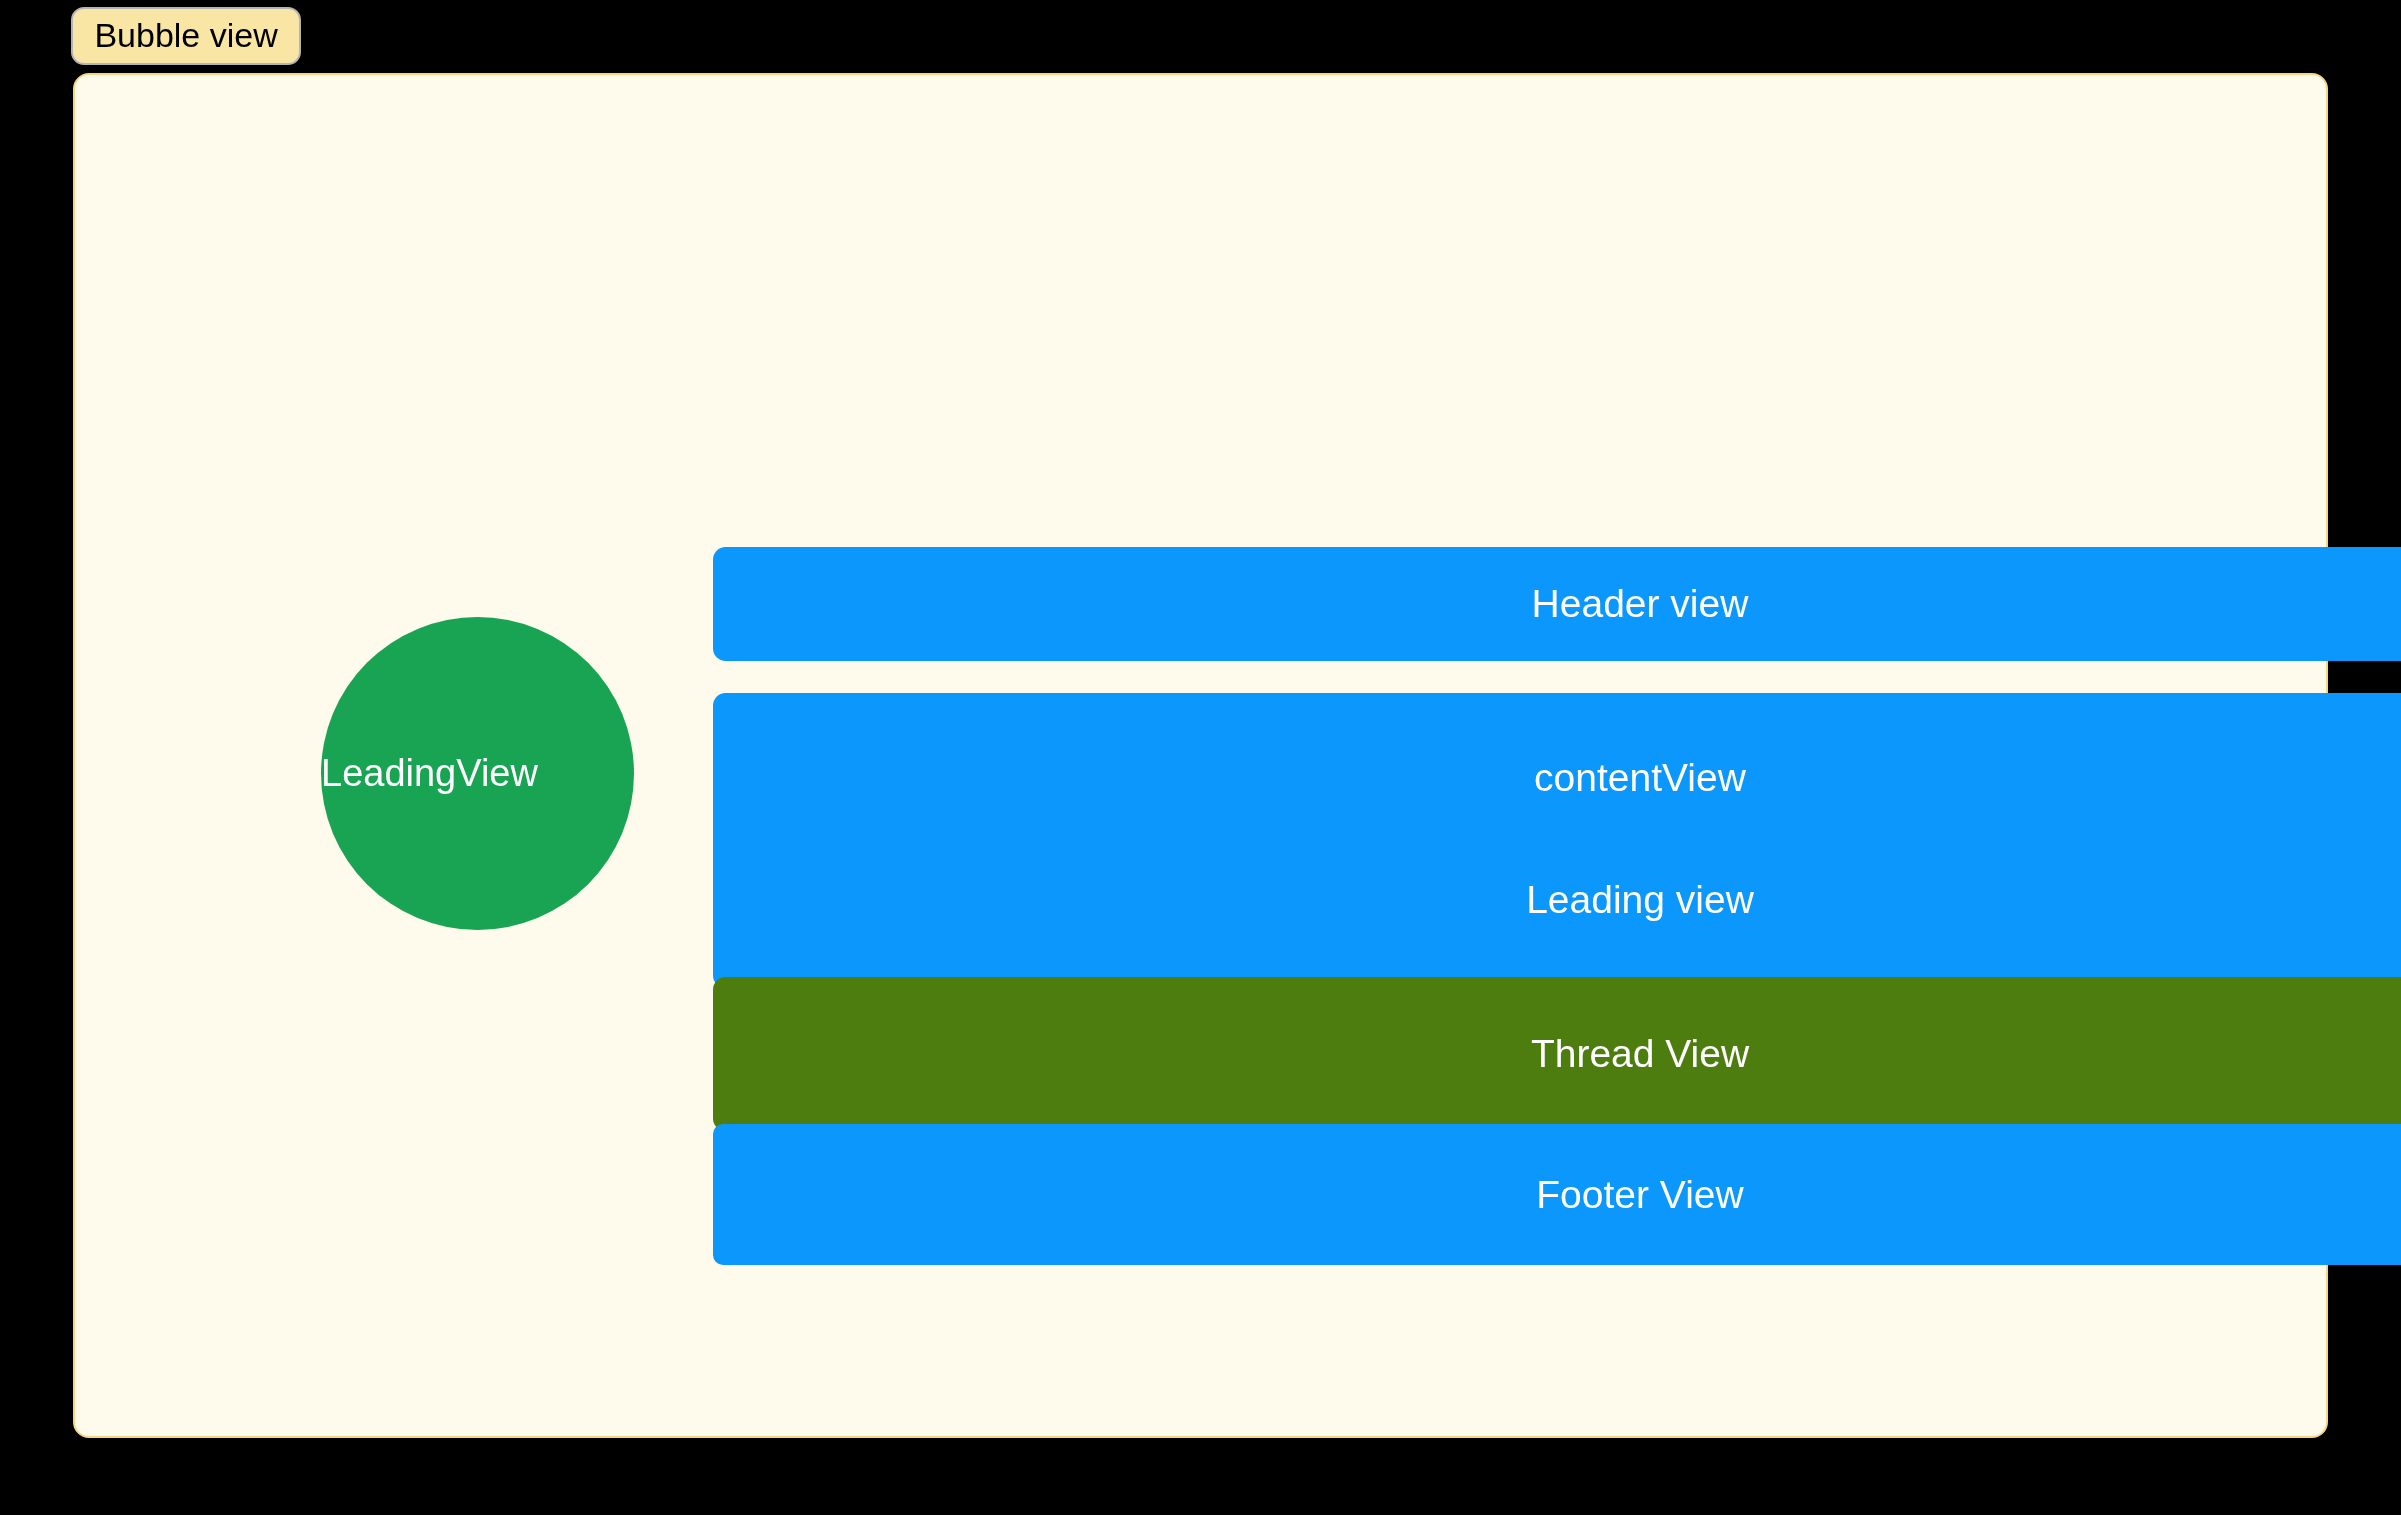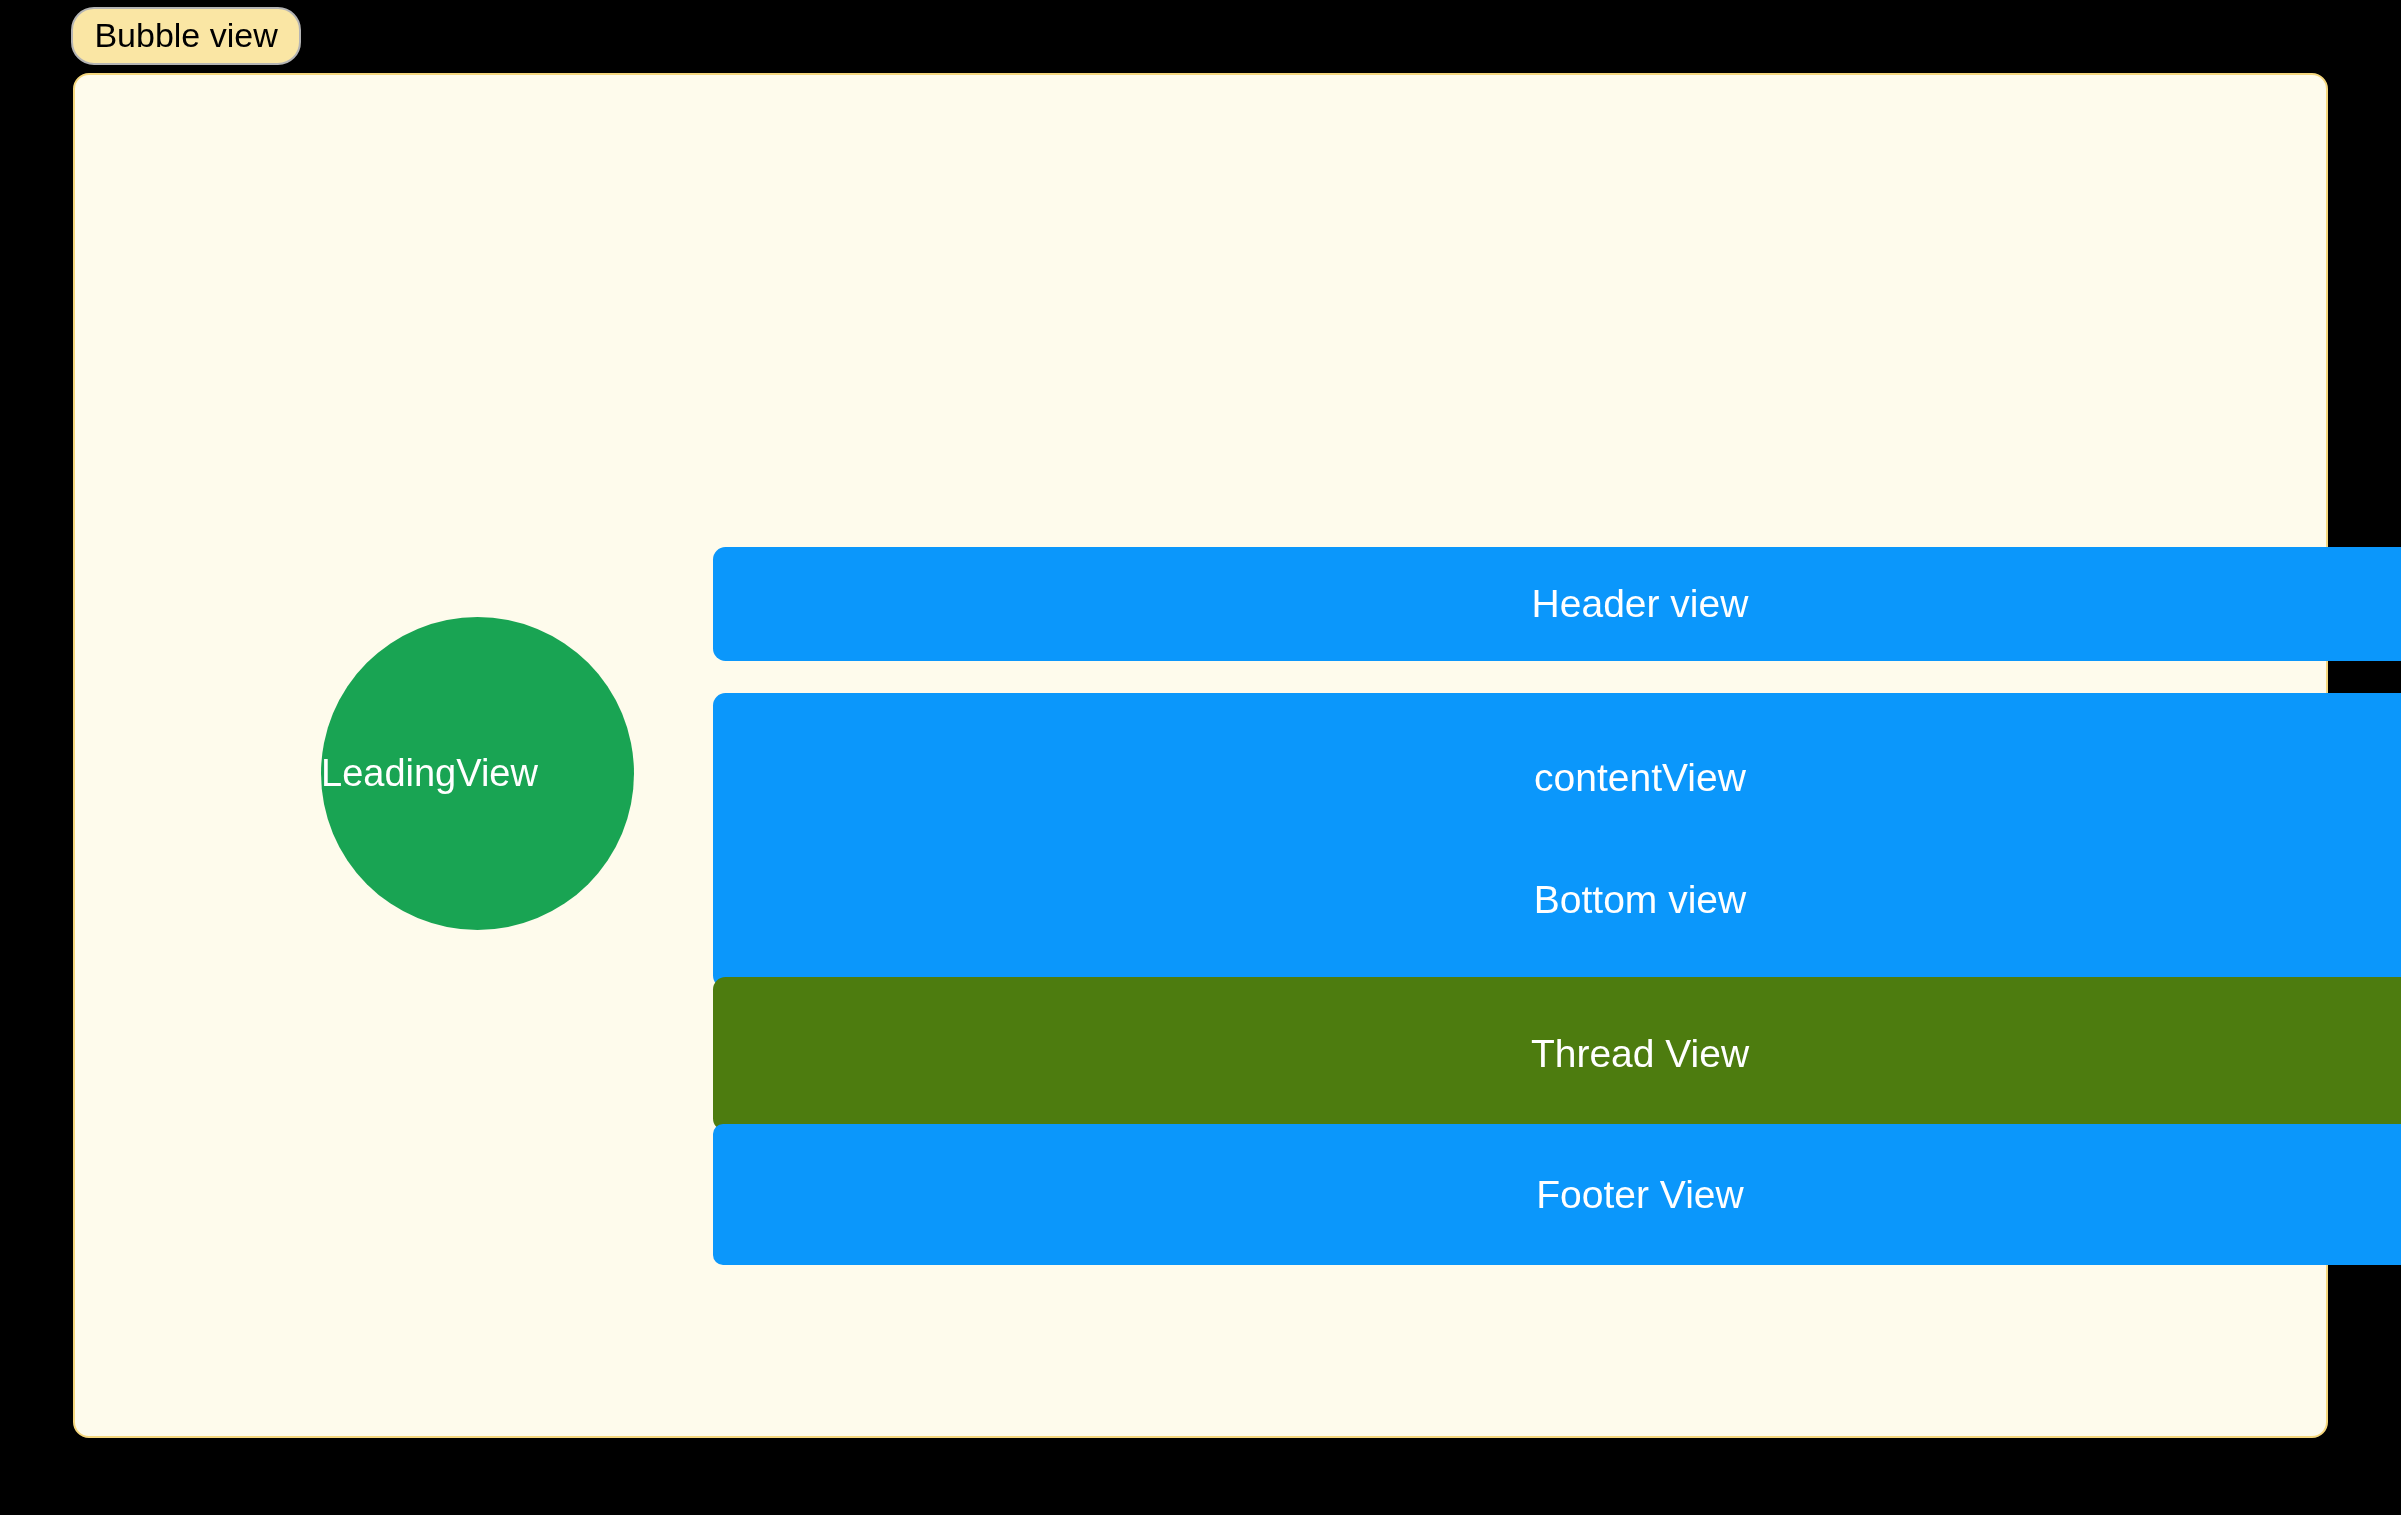--- a/index.html
+++ b/index.html
@@ -33,21 +33,21 @@
   }
 
   
   .bubble-tag {
     position: absolute;
     left: 71px;
     top: 7.1px;
     padding: 9px 21.4px 10.7px 21.4px;
     background: #FAE6A4;
     border: 2.7px solid #B4B4B4;
-    border-radius: 23px;
+    border-radius: 13px;
     font-size: 34px;
     line-height: 1;
     color: #000000;
     white-space: nowrap;
     box-sizing: border-box;
     z-index: 5;
   }
 
   
   .leading-circle {
@@ -132,21 +132,21 @@
     </div>
 
     <div class="bars">
 
       <div class="bar bar-header">
         <span>Header view</span>
       </div>
 
       <div class="bar bar-content">
         <span class="label-top">contentView</span>
-        <span class="label-bottom">Bottom view</span>
+        <span class="label-bottom">Leading view</span>
       </div>
 
       <div class="bar bar-thread">
         <span>Thread View</span>
       </div>
 
       <div class="bar bar-footer">
         <span>Footer View</span>
       </div>
 

